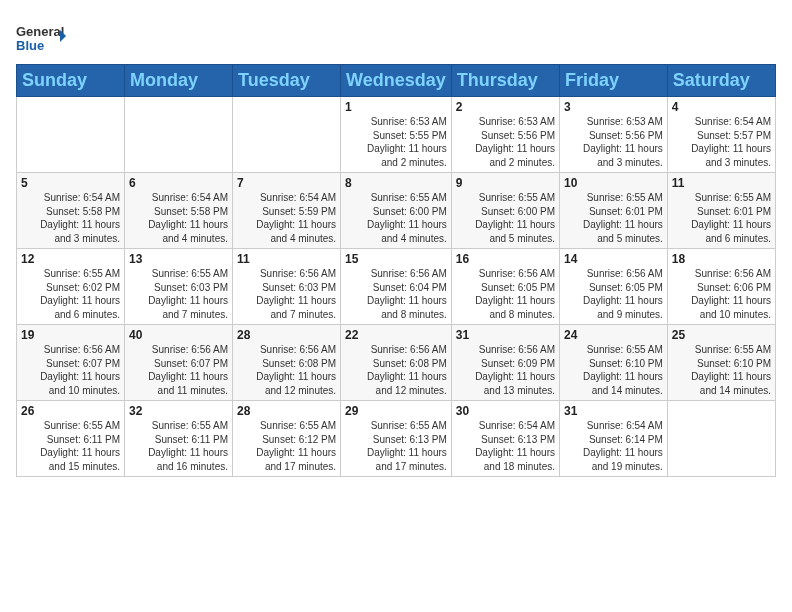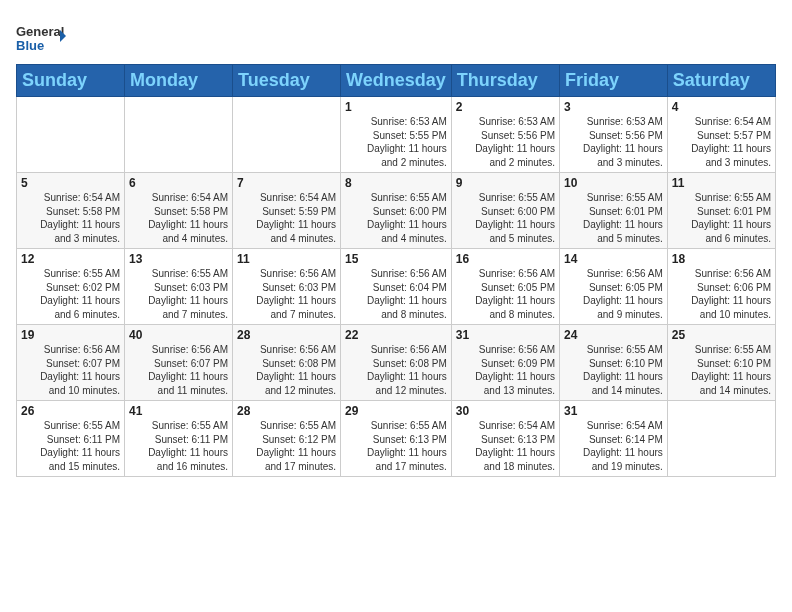--- a/index.html
+++ b/index.html
@@ -307,21 +307,21 @@
         </tr>
         <tr>
           <td>
             <span class="day-num">26</span>
             <div class="day-info" style="white-space: pre-line;">Sunrise: 6:55 AM
 Sunset: 6:11 PM
 Daylight: 11 hours
 and 15 minutes.</div>
           </td>
           <td>
-            <span class="day-num">41</span>
+            <span class="day-num">32</span>
             <div class="day-info" style="white-space: pre-line;">Sunrise: 6:55 AM
 Sunset: 6:11 PM
 Daylight: 11 hours
 and 16 minutes.</div>
           </td>
           <td>
             <span class="day-num">28</span>
             <div class="day-info" style="white-space: pre-line;">Sunrise: 6:55 AM
 Sunset: 6:12 PM
 Daylight: 11 hours

